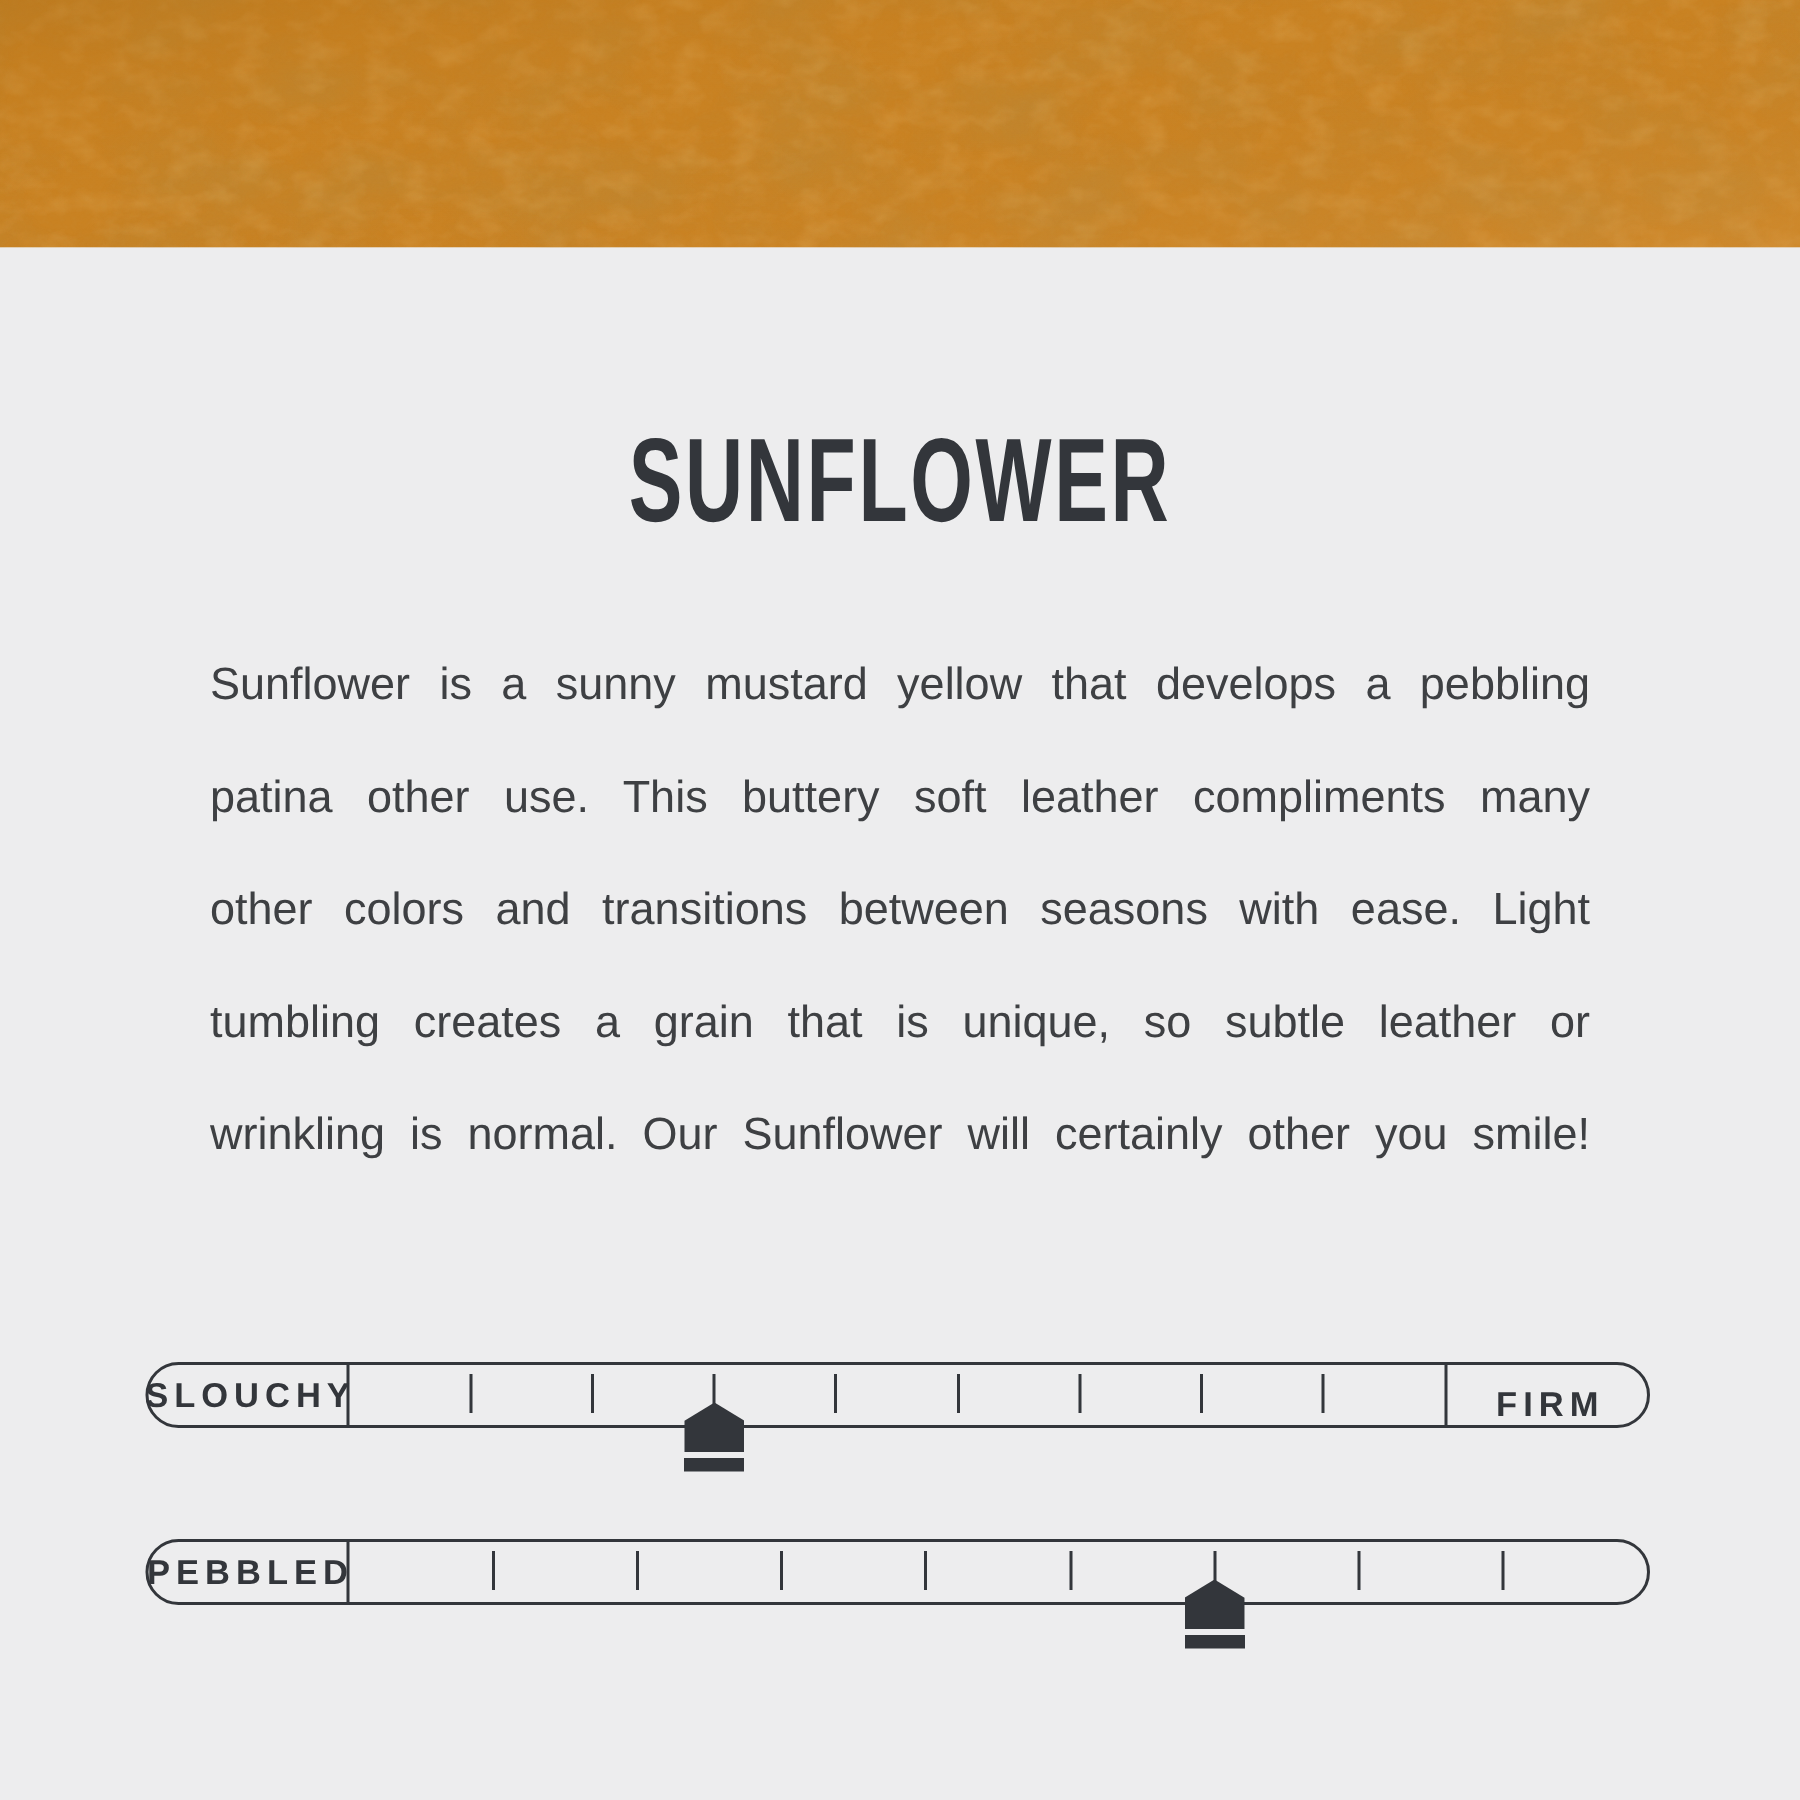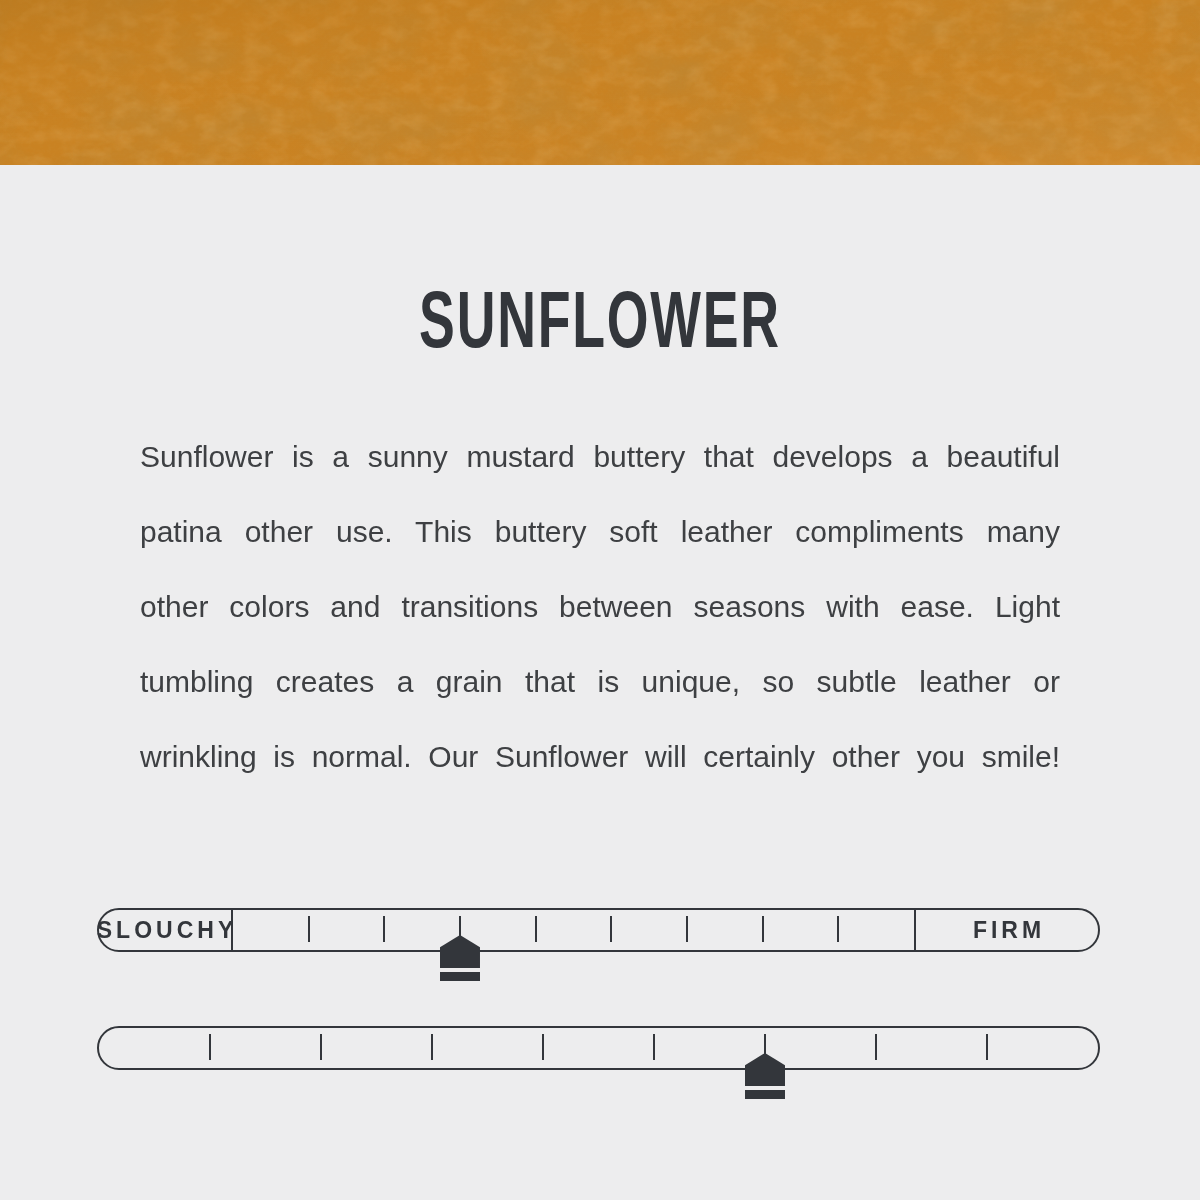--- a/index.html
+++ b/index.html
@@ -71,23 +71,23 @@
     background: transparent;
   }
   .slider.s0 { top: 908px; }
   .slider.s1 { top: 1026px; }
   .seg-left {
     width: 134px;
     border-right: 2px solid var(--ink);
     display: flex; align-items: center; justify-content: center;
   }
   .seg-right {
-    width: 184px;
+    width: 135px;
     border-left: 2px solid var(--ink);
-    display: flex; align-items: center; justify-content: center;
+    display: flex; align-items: flex-end; justify-content: center;
   }
   .seg-label {
     font-size: 23px;
     font-weight: 700;
     letter-spacing: 4px;
     color: var(--ink);
     text-indent: 4px; 
     white-space: nowrap;
   }
   .mid {
@@ -149,21 +149,21 @@
       <rect width="1200" height="165" filter="url(#lthDark)" opacity="0.45"></rect>
       <rect width="1200" height="165" filter="url(#lthLight)" opacity="0.30"></rect>
       <rect width="1200" height="165" filter="url(#lthFine)" opacity="0.18"></rect>
       <rect width="1200" height="165" fill="url(#lthShade)"></rect>
     </svg>
   </div>
 
   <h1 class="title">SUNFLOWER</h1>
 
   <div class="desc">
-    <div class="line">Sunflower is a sunny mustard buttery that develops a beautiful</div>
+    <div class="line">Sunflower is a sunny mustard yellow that develops a pebbling</div>
     <div class="line">patina other use. This buttery soft leather compliments many</div>
     <div class="line">other colors and transitions between seasons with ease. Light</div>
     <div class="line">tumbling creates a grain that is unique, so subtle leather or</div>
     <div class="line">wrinkling is normal. Our Sunflower will certainly other you smile!</div>
   </div>
 
   <div class="slider s0">
     <div class="seg-left">
       <span class="seg-label">SLOUCHY</span>
     </div>
@@ -180,20 +180,23 @@
         <div class="tick" style="left: 66.6667%;"></div>
         <div class="tick" style="left: 77.7778%;"></div>
         <div class="tick" style="left: 88.8889%;"></div>
       </div>
     <div class="seg-right">
       <span class="seg-label">FIRM</span>
     </div>
   </div>
 
   <div class="slider s1">
+    <div class="seg-left">
+      <span class="seg-label">PEBBLED</span>
+    </div>
     <div class="mid">
       <div class="marker" style="left: 66.6667%;">
         <div class="marker-head"></div>
         <div class="marker-bar"></div>
       </div>
     <div class="tick" style="left: 11.1111%;"></div>
         <div class="tick" style="left: 22.2222%;"></div>
         <div class="tick" style="left: 33.3333%;"></div>
         <div class="tick" style="left: 44.4444%;"></div>
         <div class="tick" style="left: 55.5556%;"></div>

